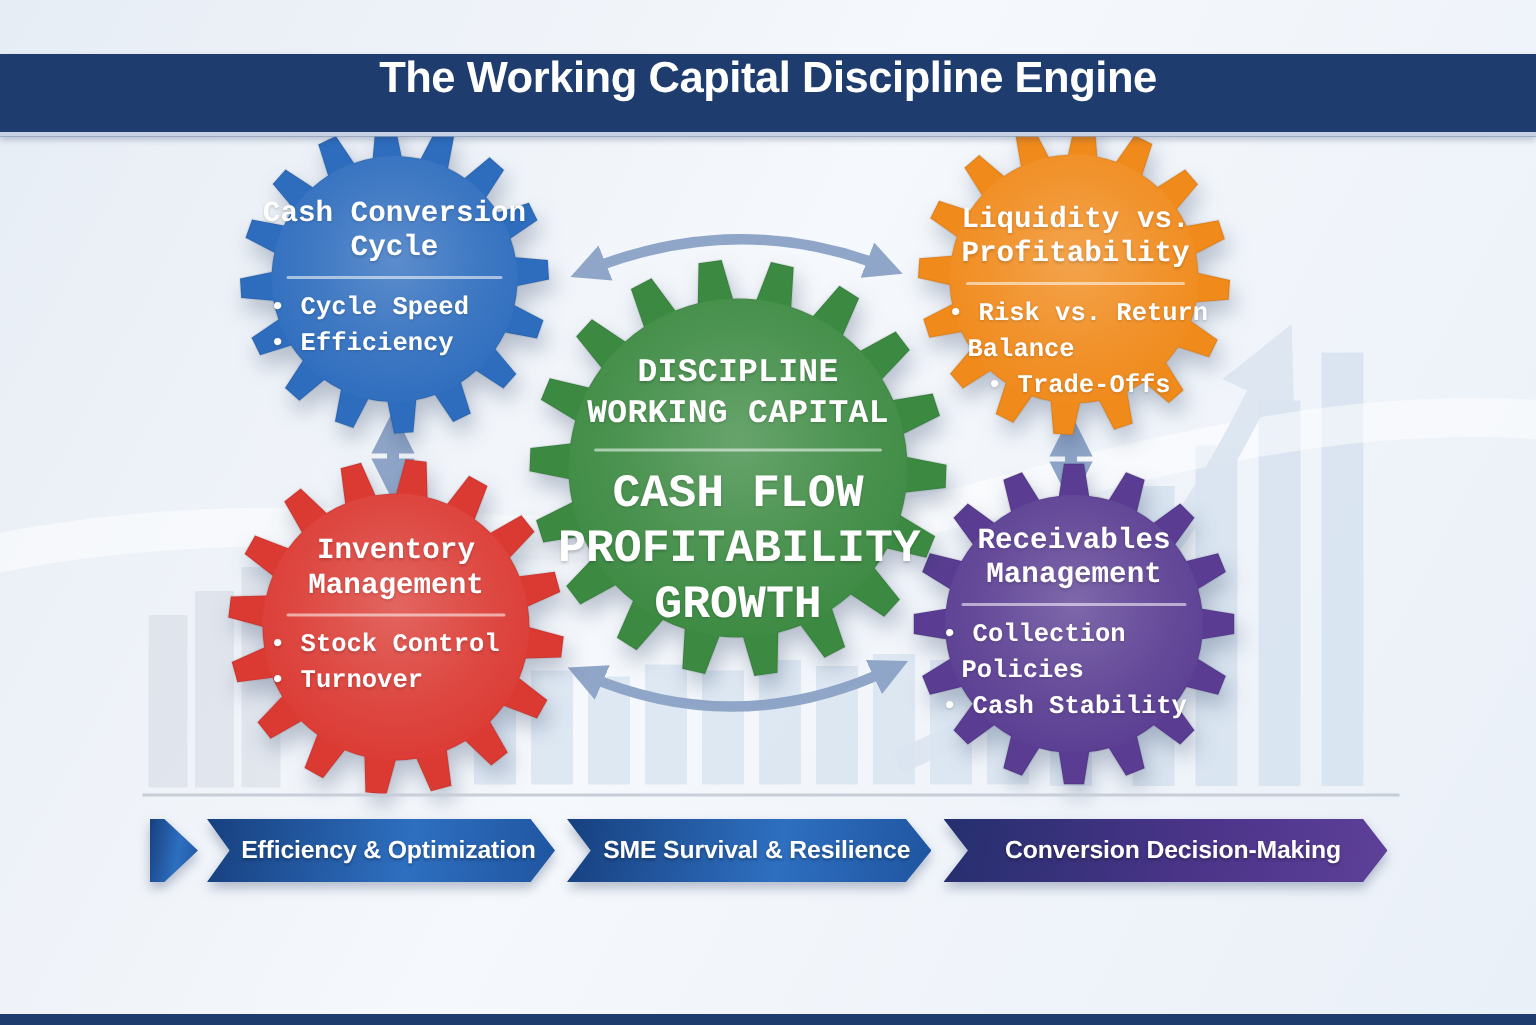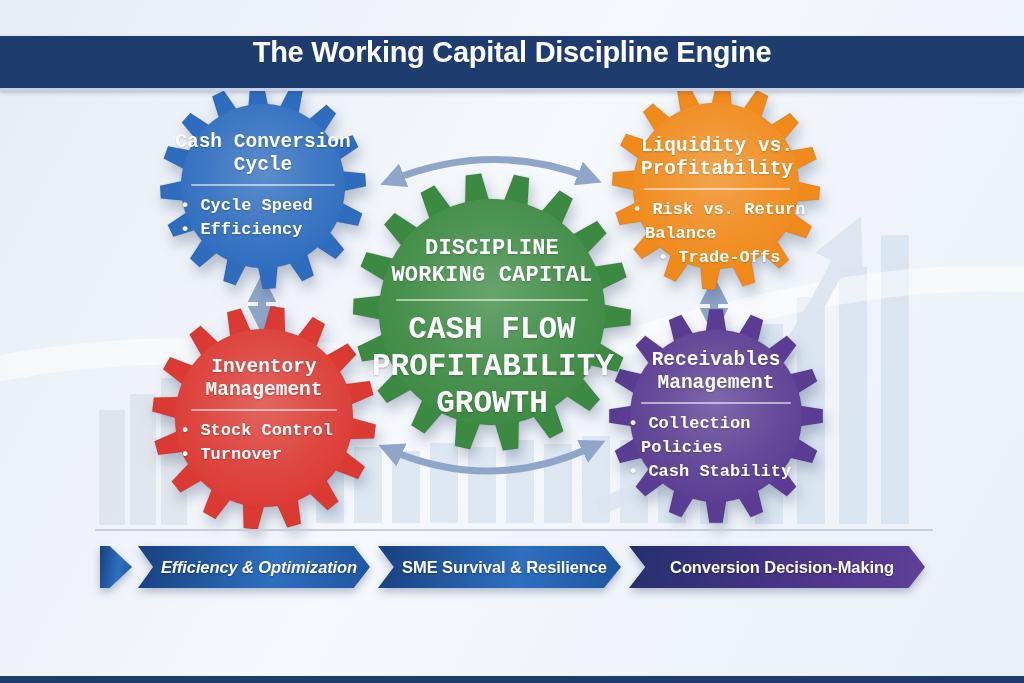--- a/index.html
+++ b/index.html
@@ -182,21 +182,21 @@
     </div>
   </div>
 
   <div class="section-divider"></div>
 
   <div class="banner-row">
     <div class="shadowed" style="left:100px;width:32px;">
       <div class="cap banner-blue-bg" style="background: linear-gradient(100deg, rgb(23, 64, 127) 0%, rgb(46, 111, 192) 58%, rgb(31, 85, 160) 100%);"></div>
     </div>
     <div class="shadowed" style="left:138px;width:232px;">
-      <div class="banner banner-blue-bg" style="background: linear-gradient(100deg, rgb(23, 64, 127) 0%, rgb(46, 111, 192) 58%, rgb(31, 85, 160) 100%); font-style: italic;">
+      <div class="banner banner-blue-bg" style="background: linear-gradient(100deg, rgb(23, 64, 127) 0%, rgb(46, 111, 192) 58%, rgb(31, 85, 160) 100%);">
         <span>Efficiency &amp; Optimization</span>
       </div>
     </div>
     <div class="shadowed" style="left:378px;width:243px;">
       <div class="banner banner-blue-bg" style="background: linear-gradient(100deg, rgb(23, 64, 127) 0%, rgb(46, 111, 192) 58%, rgb(31, 85, 160) 100%);">
         <span>SME Survival &amp; Resilience</span>
       </div>
     </div>
     <div class="shadowed b3" style="left:629px;width:296px;">
       <div class="banner banner-purple-bg" style="background: linear-gradient(100deg, rgb(37, 47, 110) 0%, rgb(74, 52, 136) 55%, rgb(94, 64, 153) 100%);">

